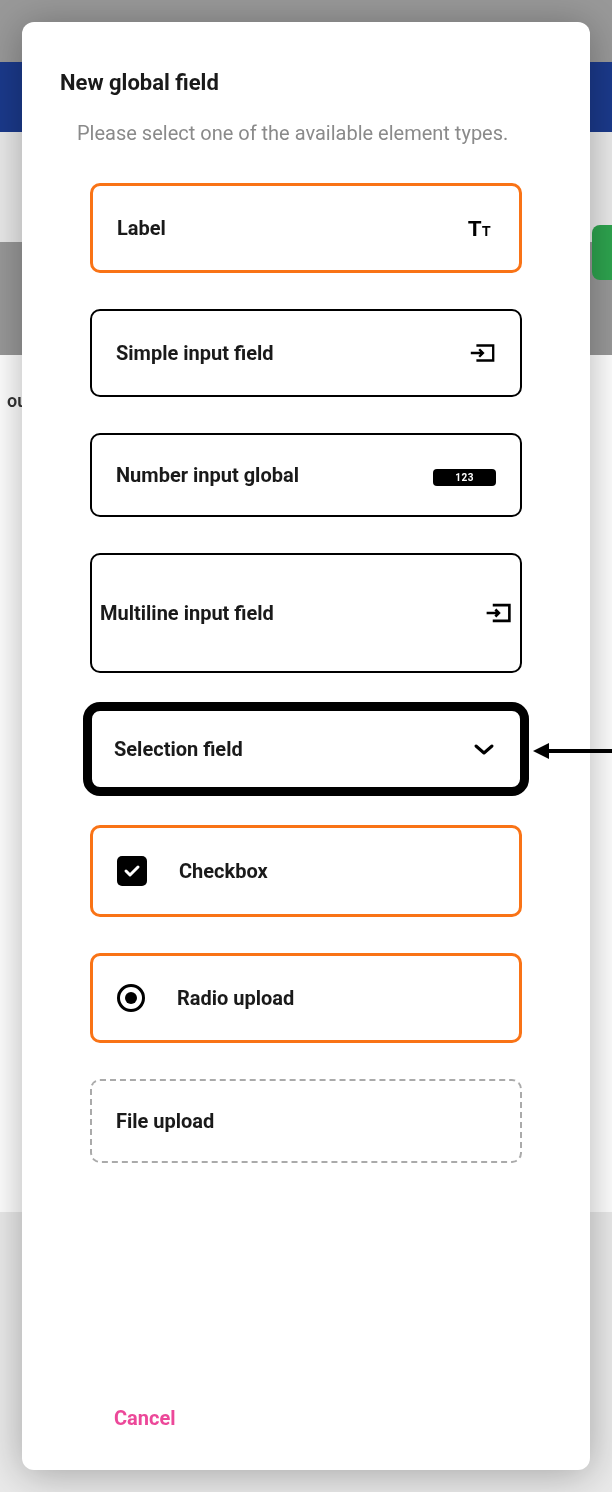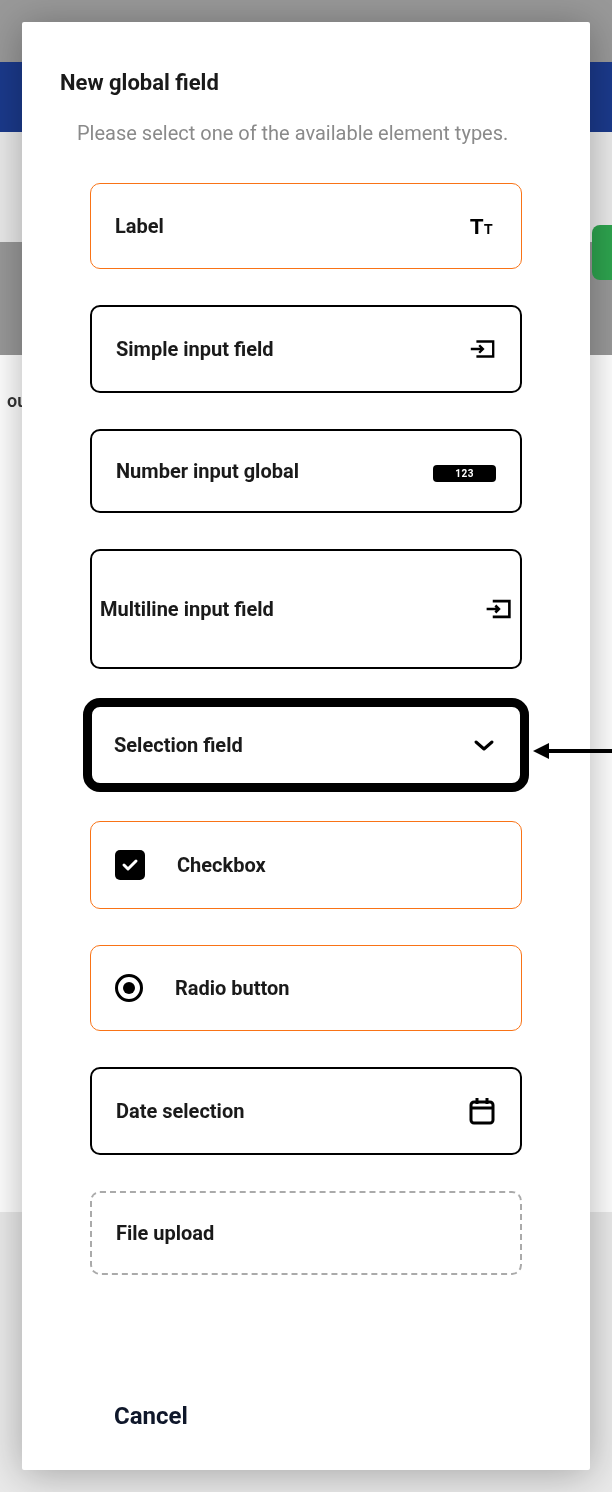--- a/index.html
+++ b/index.html
@@ -60,21 +60,21 @@
       color: #333;
       font-weight: 600;
     }
     .modal {
       position: absolute;
       top: 22px;
       left: 22px;
       right: 22px;
       bottom: 22px;
       background: #fff;
-      border-radius: 2px;
+      border-radius: 12px;
       box-shadow: 0 4px 40px rgba(0,0,0,0.3);
       padding: 48px 38px 30px 38px;
       display: flex;
       flex-direction: column;
     }
     .modal-title {
       font-size: 22px;
       font-weight: 700;
       color: #1a1a1a;
       margin-bottom: 24px;
@@ -101,21 +101,21 @@
       align-items: center;
       cursor: pointer;
       position: relative;
       background: #fff;
     }
     .option.thick {
       border: 2px solid #000;
       justify-content: center;
     }
     .option.light {
-      border: 1px solid #f97316;
+      border: 3px solid #f97316;
     }
     .option.dashed {
       border: 2px dashed #aaa;
     }
     .option.highlighted {
       outline: 8px solid #000;
       outline-offset: -1px;
       border: 2px solid #000;
       padding: 24px 22px;
     }
@@ -135,23 +135,23 @@
       width: 28px;
       height: 28px;
       display: flex;
       align-items: center;
       justify-content: center;
     }
     .footer {
       padding: 30px 54px 10px;
     }
     .cancel {
-      font-size: 24px;
-      font-weight: 700;
-      color: #0f172a;
+      font-size: 20px;
+      font-weight: 700;
+      color: #ec4899;
       cursor: pointer;
     }
     .arrow {
       position: absolute;
       top: 736px;
       right: -3px;
       width: 82px;
       height: 30px;
       display: flex;
       align-items: center;
@@ -262,33 +262,23 @@
           </svg>
         </span>
       </span>
       <span class="option-label">Checkbox</span>
     </div>
 
     <div class="option light">
       <span class="leading-icon">
         <span class="radio-icon"></span>
       </span>
-      <span class="option-label">Radio button</span>
-    </div>
-
-    <div class="option thick">
-      <span class="option-label">Date selection</span>
-      <span class="icon-box trailing-icon">
-        <svg width="28" height="30" viewBox="0 0 28 30" fill="none" stroke="#000" stroke-width="3">
-          <rect x="3" y="6" width="22" height="21" rx="3"></rect>
-          <path d="M3 12 H25"></path>
-          <path d="M9 2 V8 M19 2 V8"></path>
-        </svg>
-      </span>
-    </div>
+      <span class="option-label">Radio upload</span>
+    </div>
+
 
     <div class="option dashed">
       <span class="option-label">File upload</span>
     </div>
 
   </div>
 
   <div class="footer">
     <span class="cancel">Cancel</span>
   </div>

